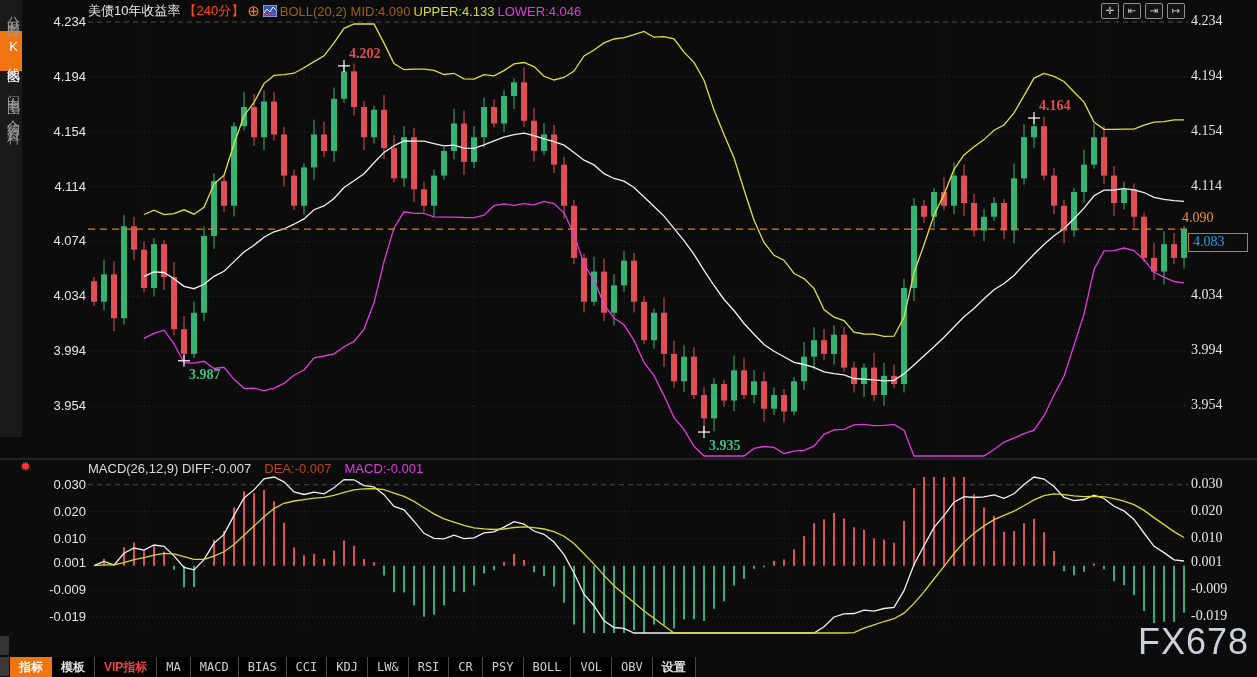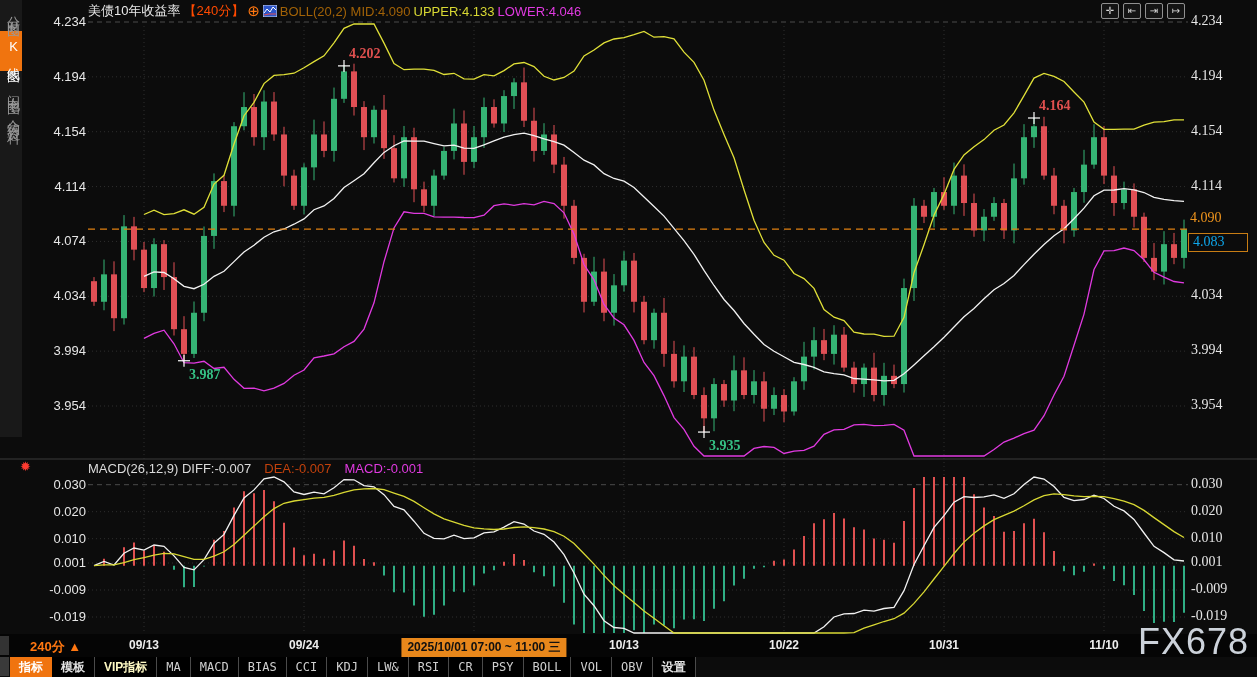--- a/index.html
+++ b/index.html
@@ -28,41 +28,41 @@
   
   .ytick{position:absolute;left:24px;width:62px;text-align:right;font-size:13px;color:#e6e6e6;z-index:5;}
   .ytick-r{position:absolute;left:1191px;width:62px;text-align:left;font-size:14px;color:#e6e6e6;
     font-family:"Liberation Serif",serif;z-index:5;}
   
   #macd-header{position:absolute;left:88px;top:461px;display:flex;gap:13px;font-size:13px;z-index:6;}
   .m-name{color:#dcdcdc;}.m-diff{color:#dcdcdc;}.m-dea{color:#c2410c;}.m-macd{color:#e03ae0;}
   #burst{position:absolute;left:20px;top:459px;color:#ff3b30;font-size:13px;z-index:6;}
   
   .badge-mid{position:absolute;left:1180px;top:210px;color:#f0951d;font-size:14px;
-    font-family:"Liberation Serif",serif;background:#0c0c0c;padding:0 2px;z-index:6;margin-left:8px;}
+    font-family:"Liberation Serif",serif;background:#0c0c0c;padding:0 2px;z-index:6;}
   .badge-last{position:absolute;left:1188px;top:233px;color:#0ea5e9;font-size:14px;
     font-family:"Liberation Serif",serif;border:1px solid #c87d14;background:#0c0c0c;
     padding:0 4px 1px 4px;min-width:50px;z-index:6;}
   
   #date-row{position:absolute;left:0;top:634px;width:1257px;height:23px;background:#050505;z-index:6;}
   #period-lbl{position:absolute;left:30px;top:4px;color:#ff7711;font-weight:bold;font-size:13px;}
   .datelbl{position:absolute;top:4px;transform:translateX(-50%);color:#ededed;font-weight:bold;
     font-size:12px;white-space:nowrap;}
   .datelbl.hl{background:#e8871b;color:#101010;padding:1px 6px;font-weight:bold;}
   .corner-sq{position:absolute;left:0;width:9px;height:19px;background:#333333;z-index:7;}
   #watermark{position:absolute;right:8px;top:621px;font-size:36px;color:#ccd2da;letter-spacing:1px;
     z-index:9;font-family:"Liberation Sans",sans-serif;}
   
   #toolbar{position:absolute;left:10px;top:657px;height:20px;display:flex;align-items:stretch;
     background:#000;z-index:8;font-size:12px;}
   .tb-item{display:flex;align-items:center;padding:0 9px;color:#cfcfcf;border-right:1px solid #4a4a4a;
     cursor:pointer;white-space:nowrap;}
   .tb-item.mono{font-family:"DejaVu Sans Mono",monospace;}
   .tb-item.active{background:#f0740f;color:#fff;border-right:none;font-weight:bold;}
-  .tb-item.vip{color:#fef9c3;font-weight:bold;}
+  .tb-item.vip{color:#ef4444;font-weight:bold;}
   .tb-item.plain{color:#e2e2e2;font-weight:bold;}
 </style>
 </head>
 <body>
 
 <div id="stage">
 
   <div id="header">
     <span class="t-title">美债10年收益率</span>
     <span class="t-period">【240分】</span>
@@ -470,30 +470,20 @@
   <span id="burst">✹</span>
   <div id="macd-header">
     <span class="m-name"><span>MACD(26,12,9)</span>&nbsp;<span class="m-diff">DIFF:-0.007</span></span>
     <span class="m-dea">DEA:-0.007</span>
     <span class="m-macd">MACD:-0.001</span>
   </div>
 
   <div class="badge-mid">4.090</div>
   <div class="badge-last">4.083</div>
 
-  <div id="date-row">
-    <span id="period-lbl">240分 ▲</span>
-  <div class="datelbl" style="left: 144px;">09/13</div>
-      <div class="datelbl" style="left: 304px;">09/24</div>
-      <div class="datelbl hl" style="left: 484px;">2025/10/01 07:00 ~ 11:00 三</div>
-      <div class="datelbl" style="left: 624px;">10/13</div>
-      <div class="datelbl" style="left: 784px;">10/22</div>
-      <div class="datelbl" style="left: 944px;">10/31</div>
-      <div class="datelbl" style="left: 1104px;">11/10</div>
-    </div>
   <div class="corner-sq" style="top:636px;"></div>
   <div class="corner-sq" style="top:657px;background:#3a3a3a;"></div>
   <div id="watermark">FX678</div>
 
   <div id="toolbar">
       <div class="tb-item active">指标</div>
       <div class="tb-item plain">模板</div>
       <div class="tb-item vip">VIP指标</div>
       <div class="tb-item mono">MA</div>
       <div class="tb-item mono">MACD</div>

